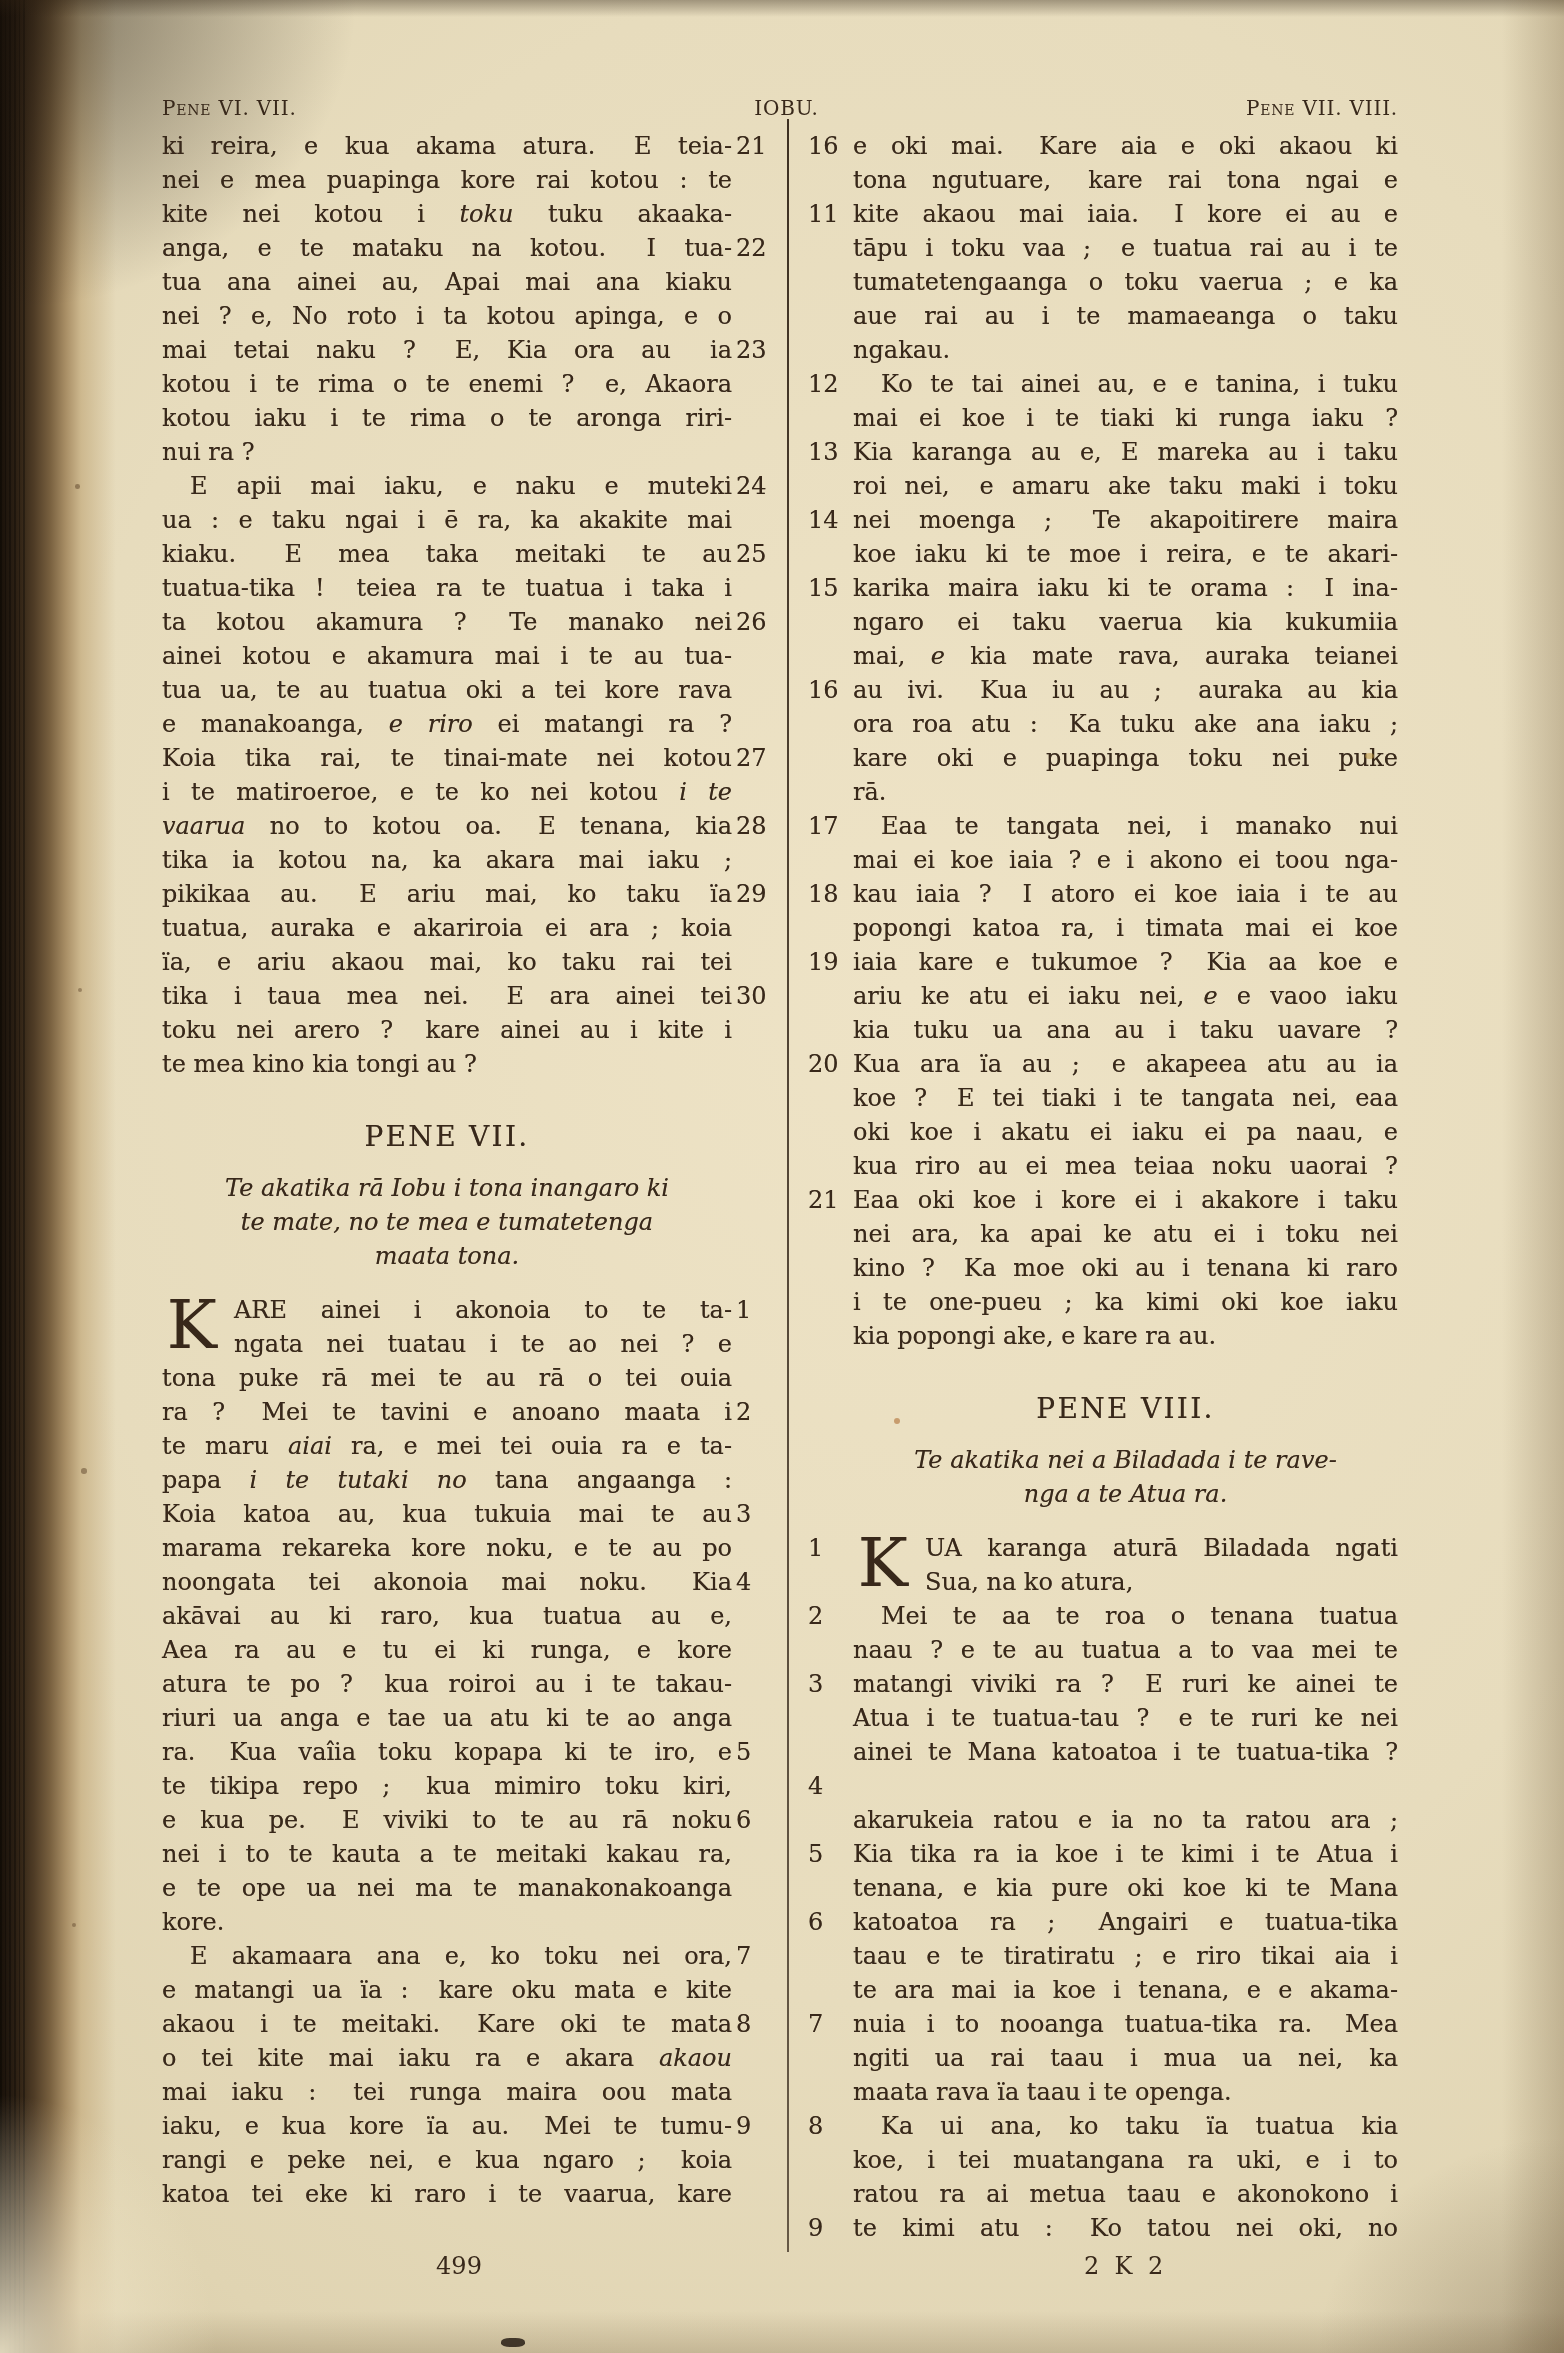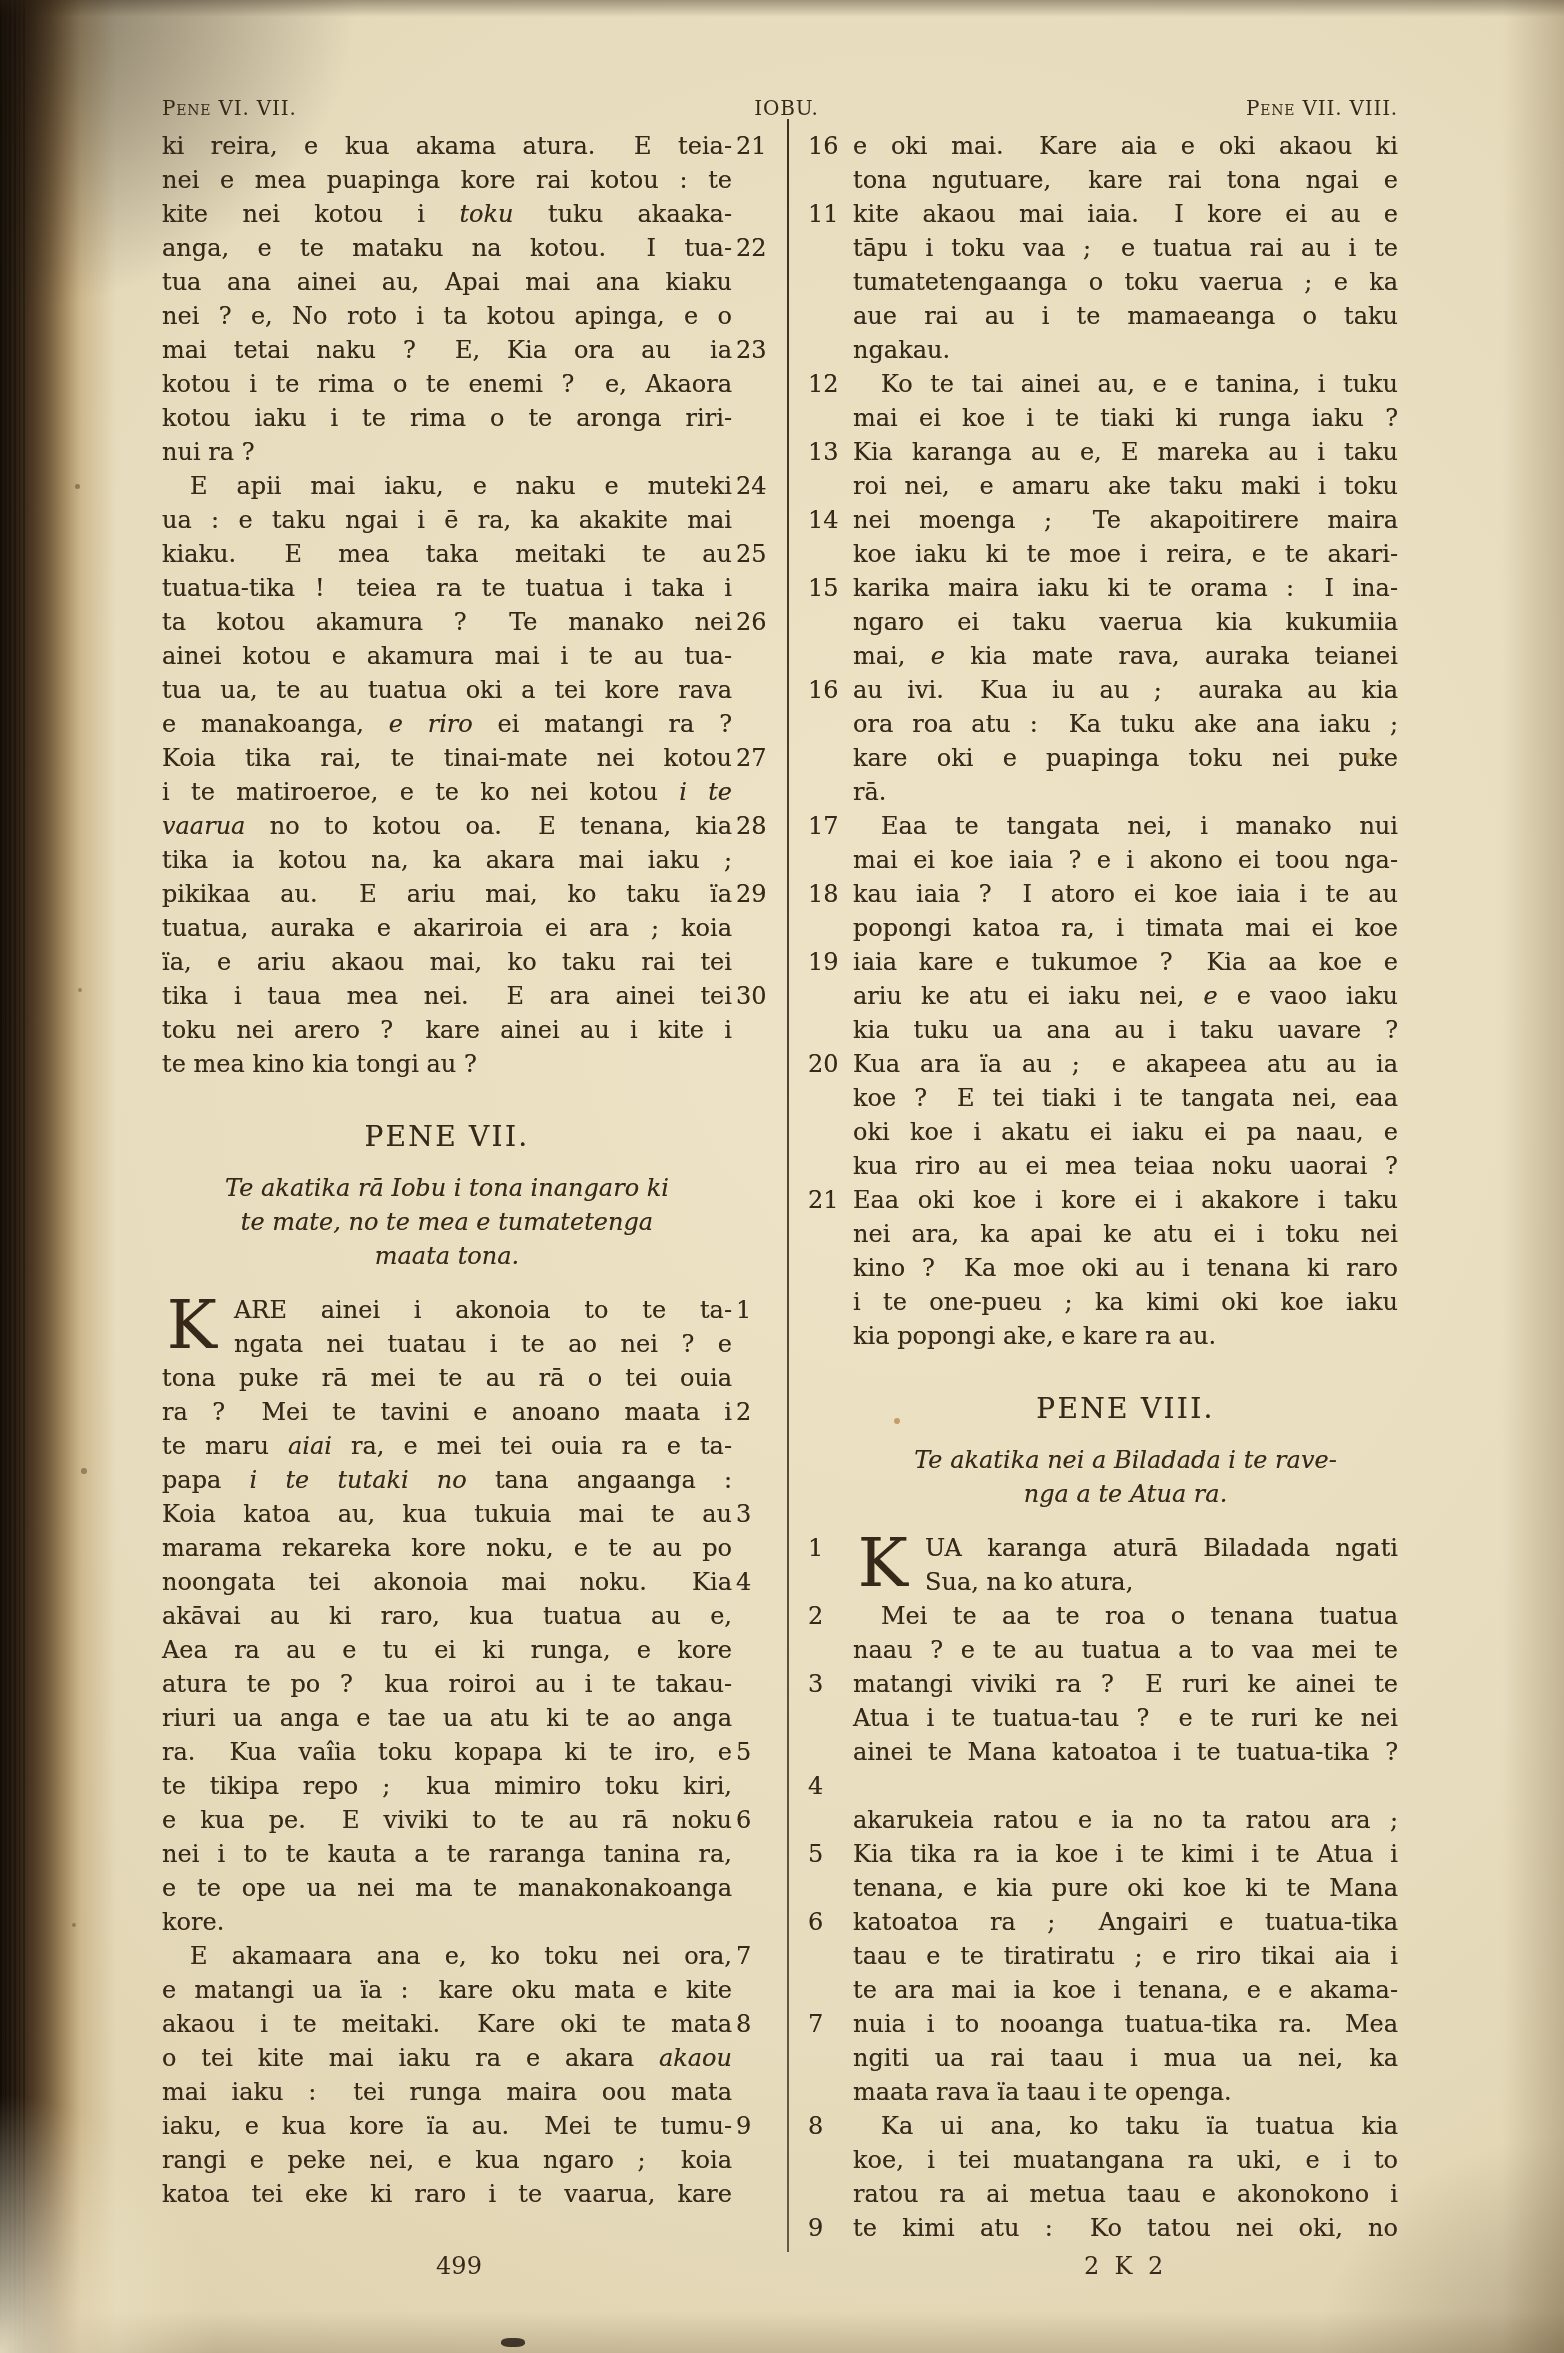--- a/index.html
+++ b/index.html
@@ -134,21 +134,21 @@
       <div class="l"><span class="vnum left">3</span><span class="txt">Koia katoa au, kua tukuia mai te au</span></div>
       <div class="l"><span class="txt">marama rekareka kore noku, e te au po</span></div>
       <div class="l"><span class="vnum left">4</span><span class="txt">noongata tei akonoia mai noku.  Kia</span></div>
       <div class="l"><span class="txt">akāvai au ki raro, kua tuatua au e,</span></div>
       <div class="l"><span class="txt">Aea ra au e tu ei ki runga, e kore</span></div>
       <div class="l"><span class="txt">atura te po ?  kua roiroi au i te takau-</span></div>
       <div class="l"><span class="txt">riuri ua anga e tae ua atu ki te ao anga</span></div>
       <div class="l"><span class="vnum left">5</span><span class="txt">ra.  Kua vaîia toku kopapa ki te iro, e</span></div>
       <div class="l"><span class="txt">te tikipa repo ;  kua mimiro toku kiri,</span></div>
       <div class="l"><span class="vnum left">6</span><span class="txt">e kua pe.  E viviki to te au rā noku</span></div>
-      <div class="l"><span class="txt">nei i to te kauta a te raranga tanina ra,</span></div>
+      <div class="l"><span class="txt">nei i to te kauta a te meitaki kakau ra,</span></div>
       <div class="l"><span class="txt">e te ope ua nei ma te manakonakoanga</span></div>
       <div class="l nj"><span class="txt">kore.</span></div>
       <div class="l ind"><span class="vnum left">7</span><span class="txt">E akamaara ana e, ko toku nei ora,</span></div>
       <div class="l"><span class="txt">e matangi ua ïa :  kare oku mata e kite</span></div>
       <div class="l"><span class="vnum left">8</span><span class="txt">akaou i te meitaki.  Kare oki te mata</span></div>
       <div class="l"><span class="txt">o tei kite mai iaku ra e akara <i>akaou</i></span></div>
       <div class="l"><span class="txt">mai iaku :  tei runga maira oou mata</span></div>
       <div class="l"><span class="vnum left">9</span><span class="txt">iaku, e kua kore ïa au.   Mei te tumu-</span></div>
       <div class="l"><span class="txt">rangi e peke nei, e kua ngaro ;  koia</span></div>
       <div class="l"><span class="txt">katoa tei eke ki raro i te vaarua, kare</span></div>

